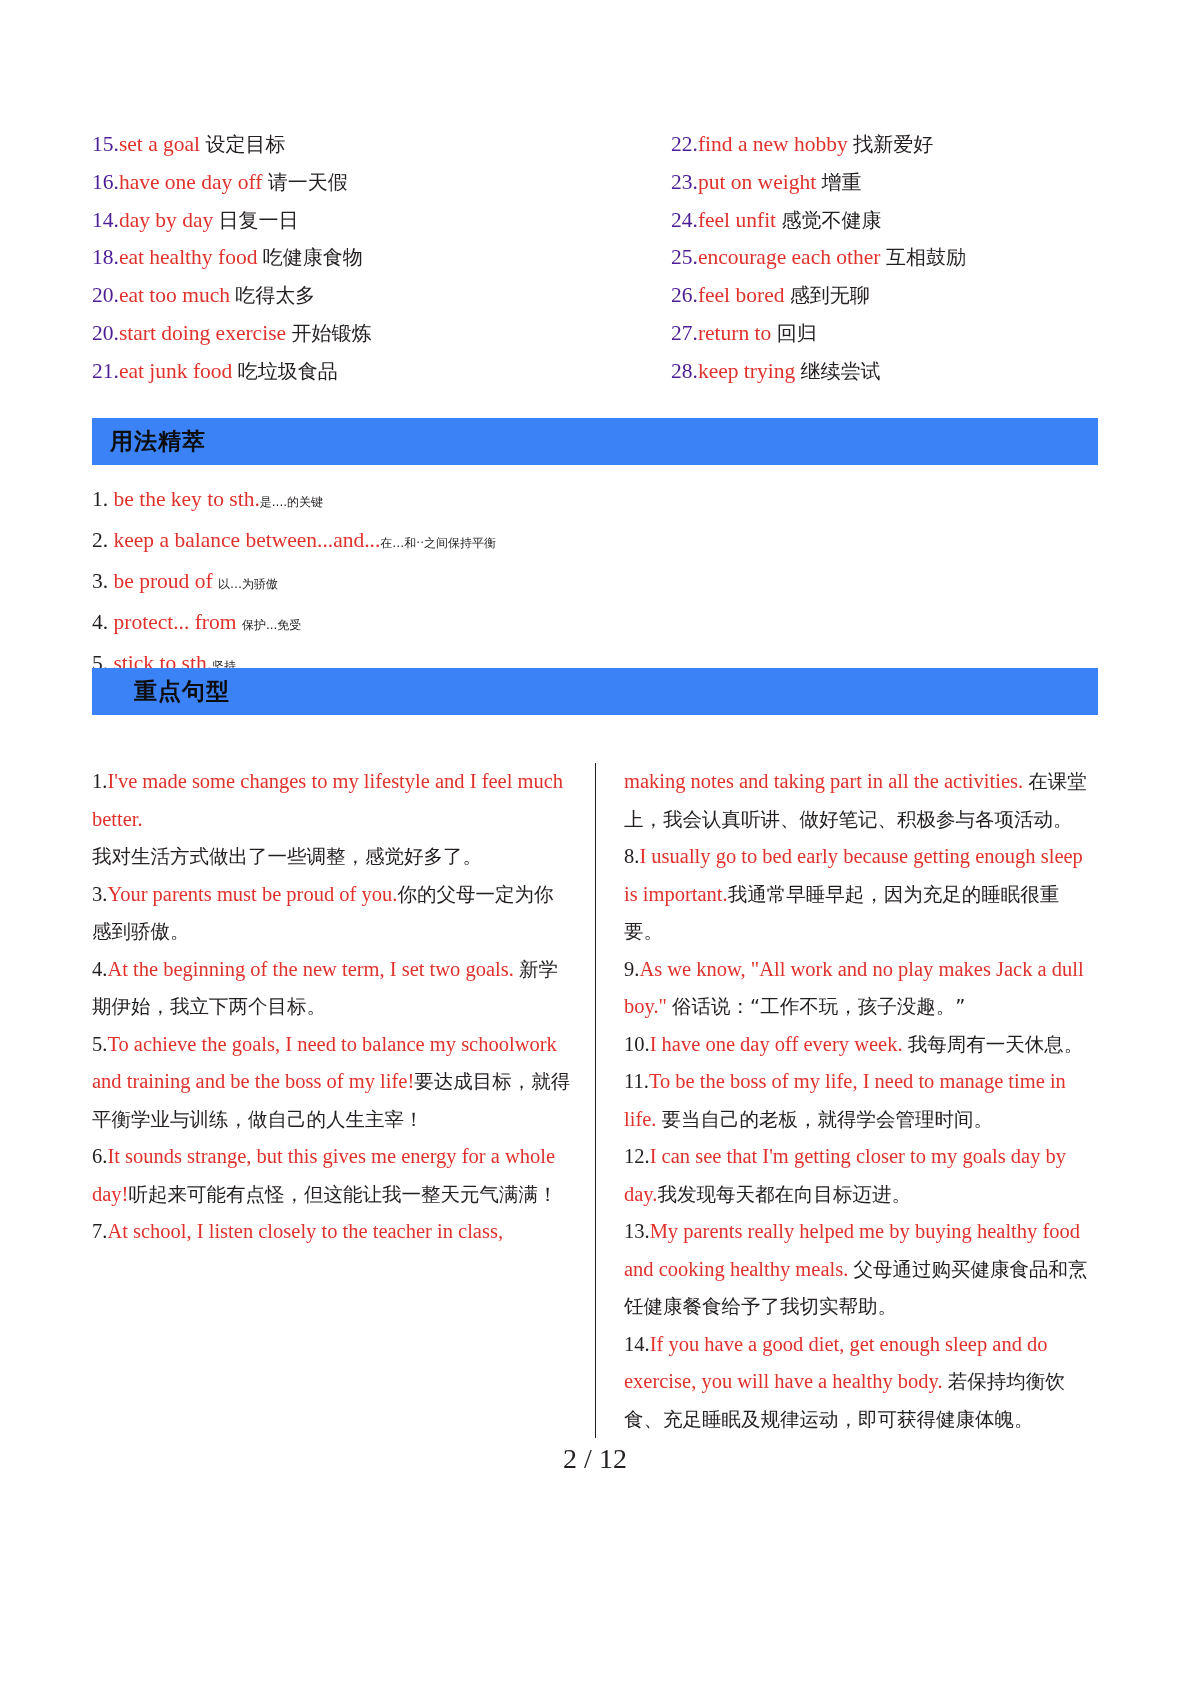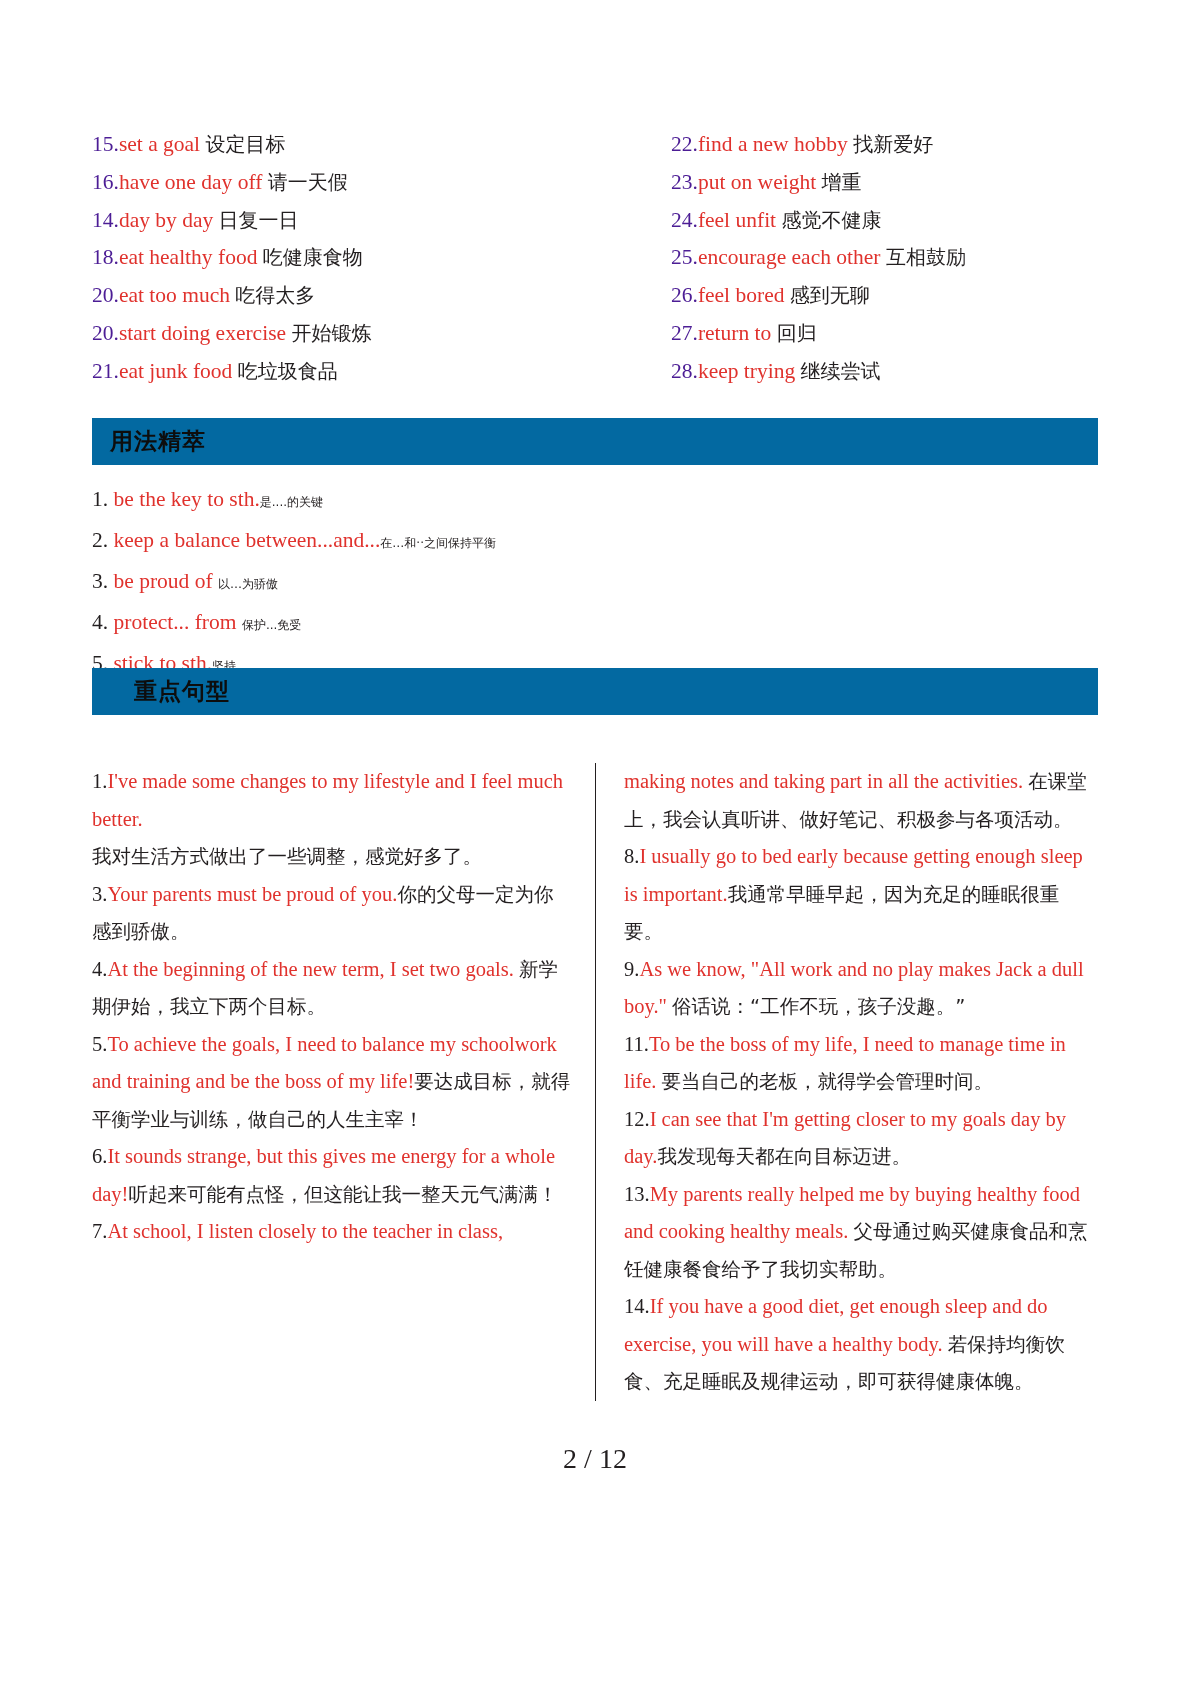--- a/index.html
+++ b/index.html
@@ -78,21 +78,21 @@
   }
   .p-num { color: #4c1d95; }
   .p-en  { color: #e0322d; }
   .p-cn  { color: #231f20; font-family: "DejaVu Sans", "Liberation Sans", sans-serif; font-size: 20px; }
 
   
   .sec-bar {
     position: absolute;
     left: 92px;
     right: 92px;
-    background: #0369a1;
+    background: #3b82f6;
     height: 47px;
     display: flex;
     align-items: center;
     z-index: 2;
   }
   .sec-bar .sec-title {
     font-family: "DejaVu Sans", "Liberation Sans", sans-serif;
     font-weight: bold;
     font-size: 23px;
     color: #0d0d0d;
@@ -205,20 +205,21 @@
       <p class="sent-item"><span class="s-num">3.</span><span class="s-en">Your parents must be proud of you.</span><span class="s-cn">你的父母一定为你感到骄傲。</span></p>
       <p class="sent-item"><span class="s-num">4.</span><span class="s-en">At the beginning of the new term, I set two goals.</span> <span class="s-cn">新学期伊始，我立下两个目标。</span></p>
       <p class="sent-item"><span class="s-num">5.</span><span class="s-en">To achieve the goals, I need to balance my schoolwork and training and be the boss of my life!</span><span class="s-cn">要达成目标，就得平衡学业与训练，做自己的人生主宰！</span></p>
       <p class="sent-item"><span class="s-num">6.</span><span class="s-en">It sounds strange, but this gives me energy for a whole day!</span><span class="s-cn">听起来可能有点怪，但这能让我一整天元气满满！</span></p>
       <p class="sent-item"><span class="s-num">7.</span><span class="s-en">At school, I listen closely to the teacher in class,</span></p>
     </div>
     <div class="sent-col right">
       <p class="sent-item"><span class="s-en">making notes and taking part in all the activities.</span> <span class="s-cn">在课堂上，我会认真听讲、做好笔记、积极参与各项活动。</span></p>
       <p class="sent-item"><span class="s-num">8.</span><span class="s-en">I usually go to bed early because getting enough sleep is important.</span><span class="s-cn">我通常早睡早起，因为充足的睡眠很重要。</span></p>
       <p class="sent-item"><span class="s-num">9.</span><span class="s-en">As we know, "All work and no play makes Jack a dull boy."</span> <span class="s-cn">俗话说：“工作不玩，孩子没趣。”</span></p>
+      <p class="sent-item"><span class="s-num">10.</span><span class="s-en">I have one day off every week.</span> <span class="s-cn">我每周有一天休息。</span></p>
       <p class="sent-item"><span class="s-num">11.</span><span class="s-en">To be the boss of my life, I need to manage time in life.</span> <span class="s-cn">要当自己的老板，就得学会管理时间。</span></p>
       <p class="sent-item"><span class="s-num">12.</span><span class="s-en">I can see that I'm getting closer to my goals day by day.</span><span class="s-cn">我发现每天都在向目标迈进。</span></p>
       <p class="sent-item"><span class="s-num">13.</span><span class="s-en">My parents really helped me by buying healthy food and cooking healthy meals.</span> <span class="s-cn">父母通过购买健康食品和烹饪健康餐食给予了我切实帮助。</span></p>
       <p class="sent-item"><span class="s-num">14.</span><span class="s-en">If you have a good diet, get enough sleep and do exercise, you will have a healthy body.</span> <span class="s-cn">若保持均衡饮食、充足睡眠及规律运动，即可获得健康体魄。</span></p>
     </div>
   </div>
 
   <div class="footer">2 / 12</div>
 
 </div>

